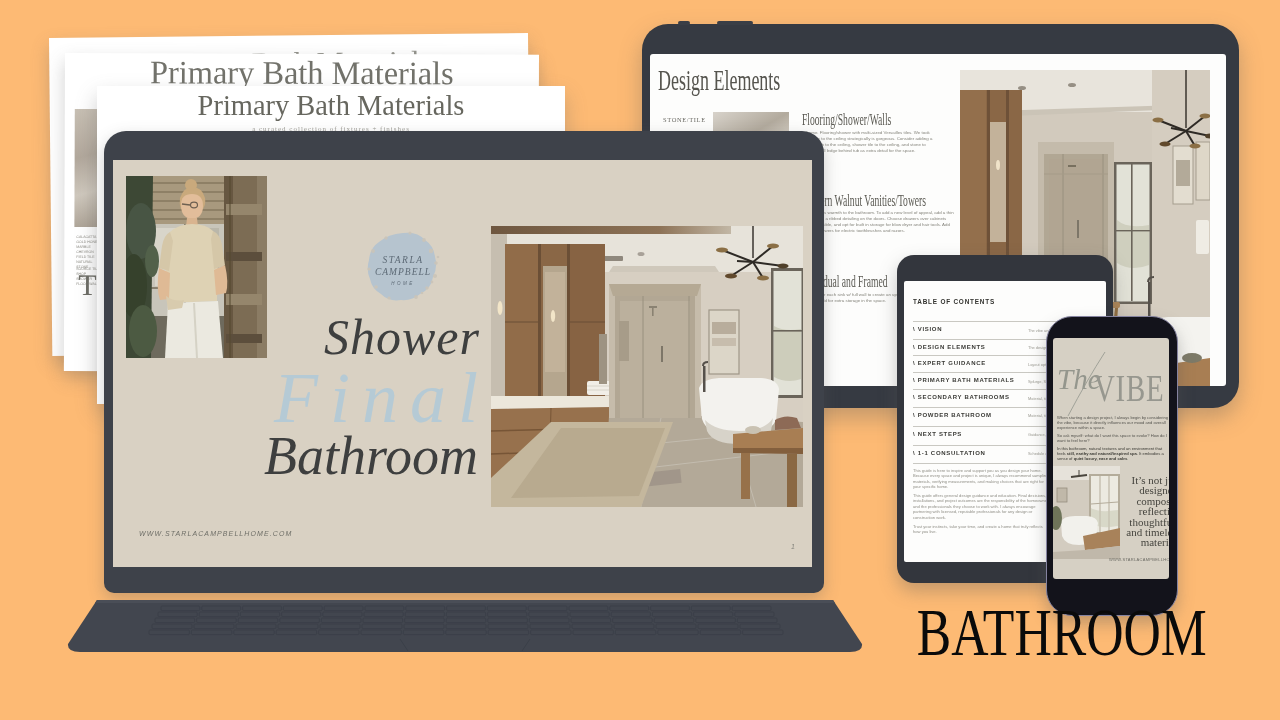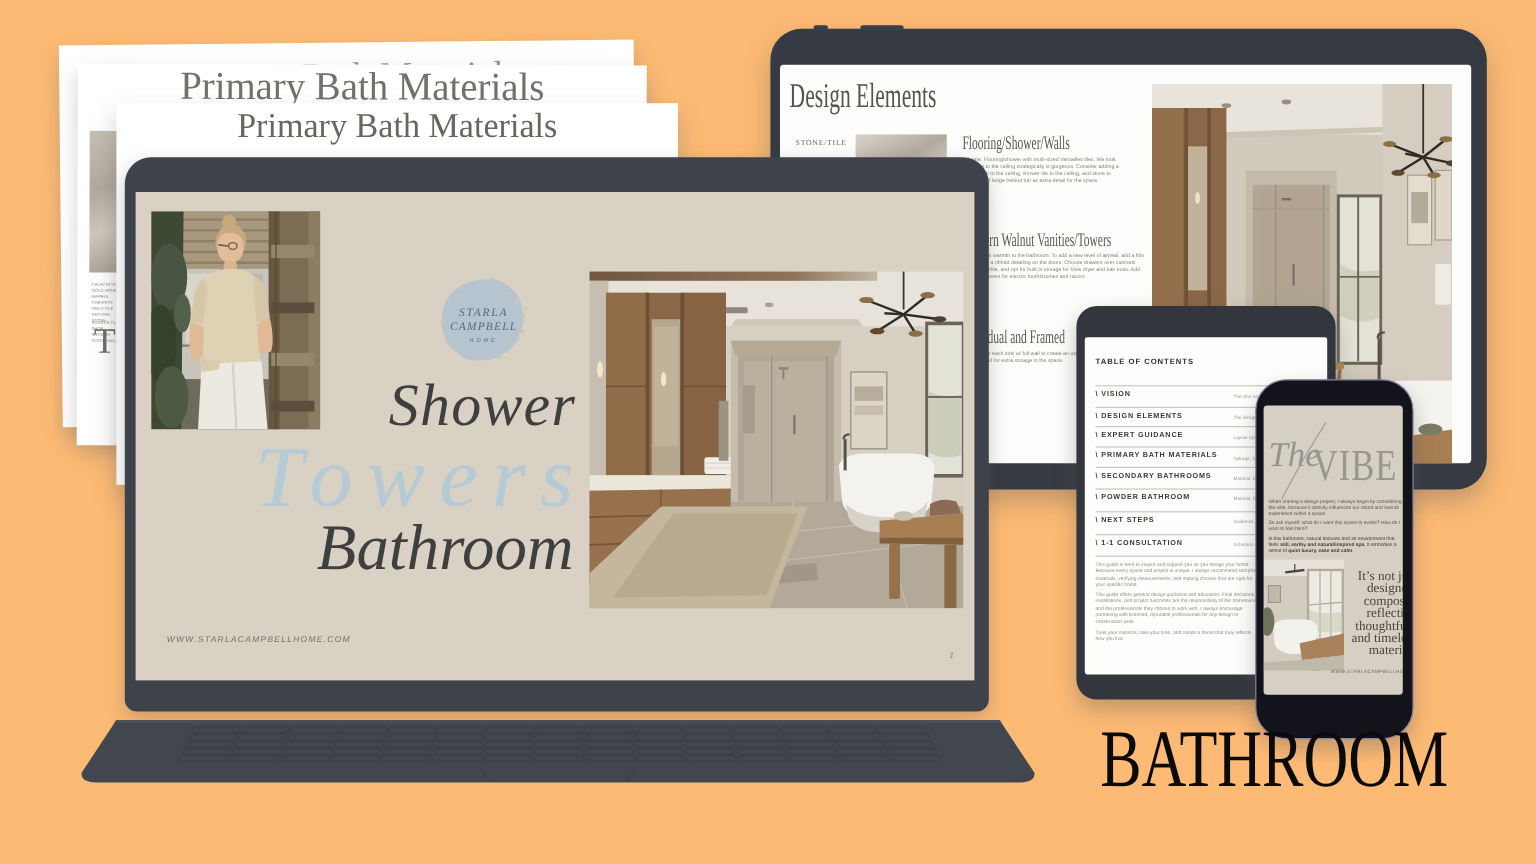--- a/index.html
+++ b/index.html
@@ -25,20 +25,21 @@
 
     <div class="abs" style="left:12px;top:182px;width:26px;font-size:3.5px;line-height:5px;color:#8c8b84;">CALACATTA GOLD HONED MARBLE CHEVRON FIELD TILE NATURAL STONE</div>
     <div class="abs" style="left:12px;top:214px;width:26px;font-size:3.5px;line-height:5px;color:#8c8b84;">SOURCE TILE SHOP SHOWER FLOOR WALLS</div>
 
     <div class="serif abs" style="left:14px;top:215px;font-size:30px;color:#6d6d66;">T</div>
   </div>
 
   <div class="abs" id="paperFront" style="left:97px;top:86px;width:468px;height:318px;background:#fff;
        box-shadow:0 10px 20px rgba(100,100,100,.32);overflow:hidden;">
     <div class="serif" style="position:absolute;left:0;top:3px;width:100%;text-align:center;font-size:29px;color:#67675f;transform:scaleX(.98);">Primary Bath Materials</div>
+    <div class="serif" style="position:absolute;left:0;top:39px;width:100%;text-align:center;font-size:7px;color:#a09f98;letter-spacing:1px;">a curated collection of fixtures + finishes</div>
   </div>
 
   <div class="abs" id="tabletL" style="left:642px;top:24px;width:597px;height:384px;background:#363a42;border-radius:26px;box-shadow:0 10px 22px rgba(90,90,90,.35);">
 
     <div class="abs" style="left:36px;top:-3px;width:12px;height:4px;background:#3a3e46;border-radius:2px;"></div>
     <div class="abs" style="left:75px;top:-3px;width:36px;height:4px;background:#3a3e46;border-radius:2px;"></div>
 
     <div class="abs" id="tabScreen" style="left:8px;top:30px;width:576px;height:332px;background:#fdfdfc;border-radius:3px;overflow:hidden;">
 
       <div class="serif abs" style="left:8px;top:10px;font-size:29px;color:#55544e;transform:scaleX(.62);transform-origin:left top;white-space:nowrap;">Design Elements</div>
@@ -276,21 +277,21 @@
               <circle cx="57" cy="63" r="1.3"></circle>
         </g>
         <text x="38" y="33" text-anchor="middle" font-family="Liberation Serif, serif" font-size="9.5" letter-spacing="1.5" fill="#5d6a76">STARLA</text>
         <text x="38" y="45" text-anchor="middle" font-family="Liberation Serif, serif" font-size="9.5" letter-spacing="1" fill="#5d6a76">CAMPBELL</text>
         <text x="38" y="55" text-anchor="middle" font-family="Liberation Sans, sans-serif" font-size="4.5" letter-spacing="2.5" fill="#5d6a76">HOME</text>
       </svg>
       </div>
 
       <div class="serif abs" style="left:0;top:152px;width:367px;text-align:right;font-size:50px;line-height:50px;letter-spacing:1px;color:#3e3f3f;">Shower</div>
 
-      <div class="serif abs" style="left:0;top:202px;width:377px;text-align:right;font-size:72px;line-height:72px;letter-spacing:12px;color:#b5cad5;">Towers</div>
+      <div class="serif abs" style="left:0;top:202px;width:377px;text-align:right;font-size:72px;line-height:72px;letter-spacing:12px;color:#b5cad5;">Final</div>
 
       <div class="serif abs" style="left:0;top:269px;width:365px;text-align:right;font-size:54px;line-height:54px;color:#3e3f3f;">Bathroom</div>
 
       <div class="abs" style="left:26px;top:370px;font-size:7px;letter-spacing:1.1px;color:#6f6f68;">WWW.STARLACAMPBELLHOME.COM</div>
 
       <div class="abs" style="left:678px;top:383px;font-size:7px;color:#87867e;">1</div>
 
       <div class="abs" id="lapPhoto" style="left:378px;top:66px;width:312px;height:281px;overflow:hidden;">
       <svg width="312" height="281" viewBox="0 0 312 281">
 

